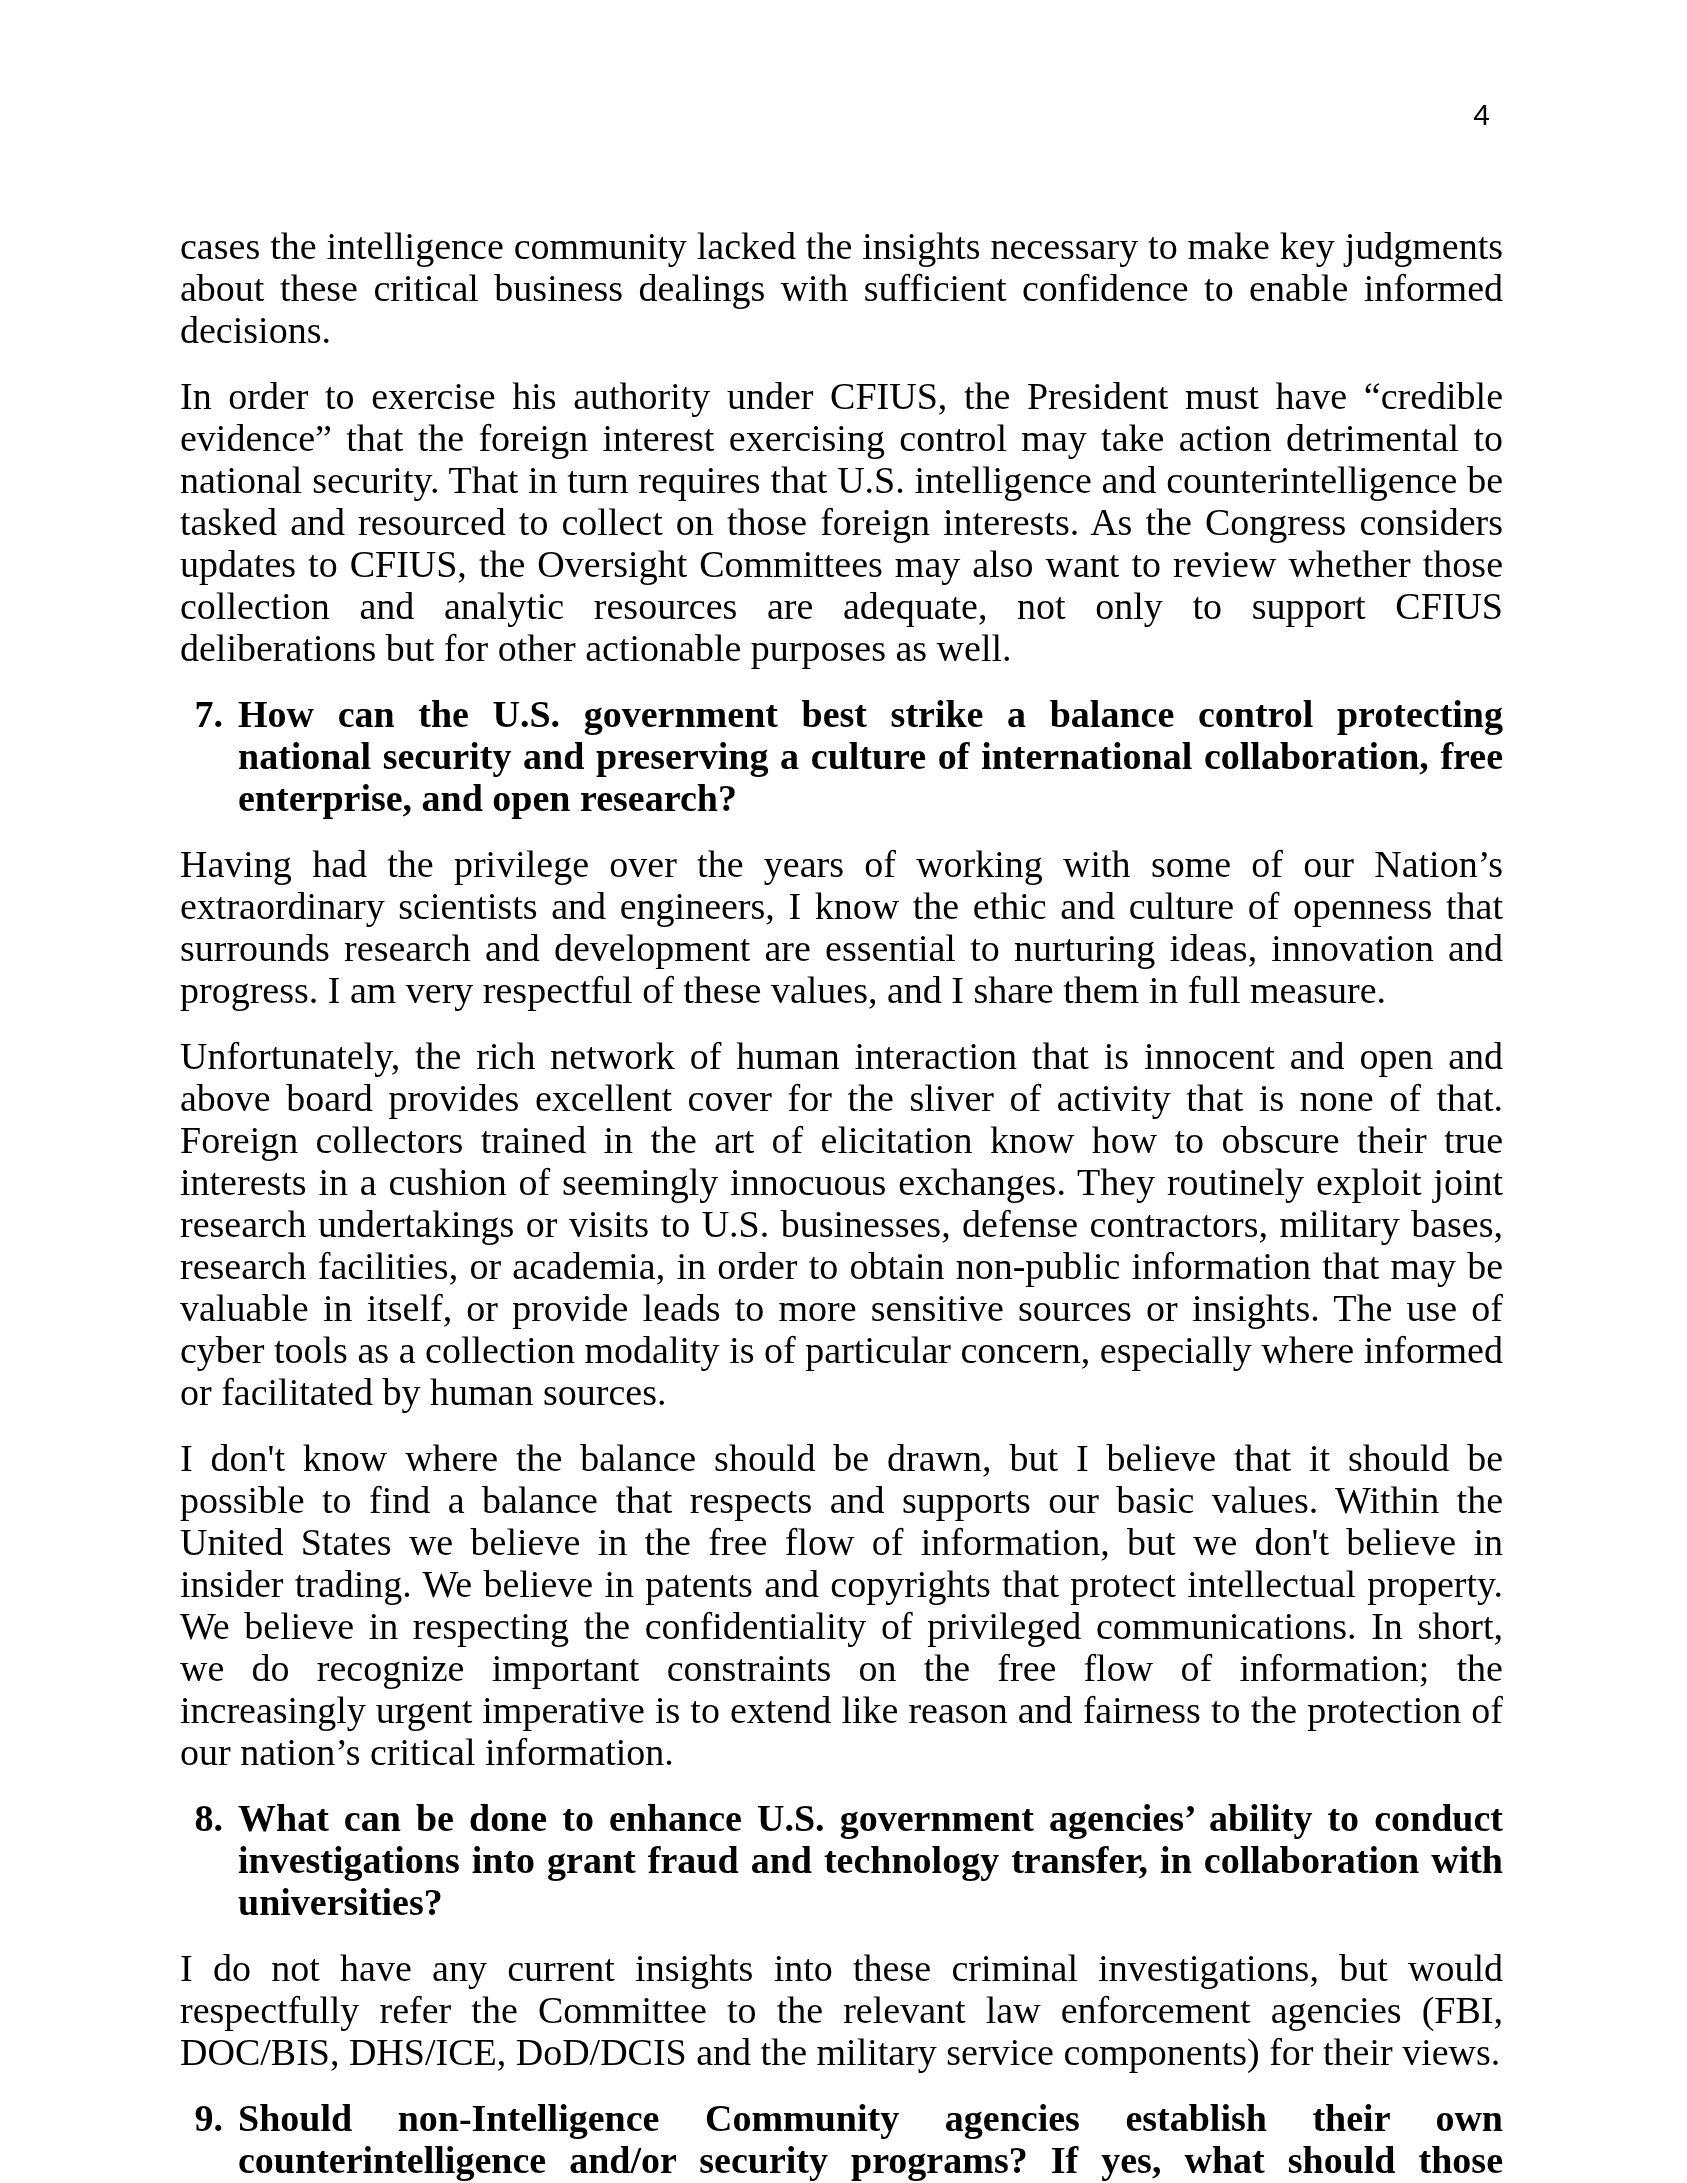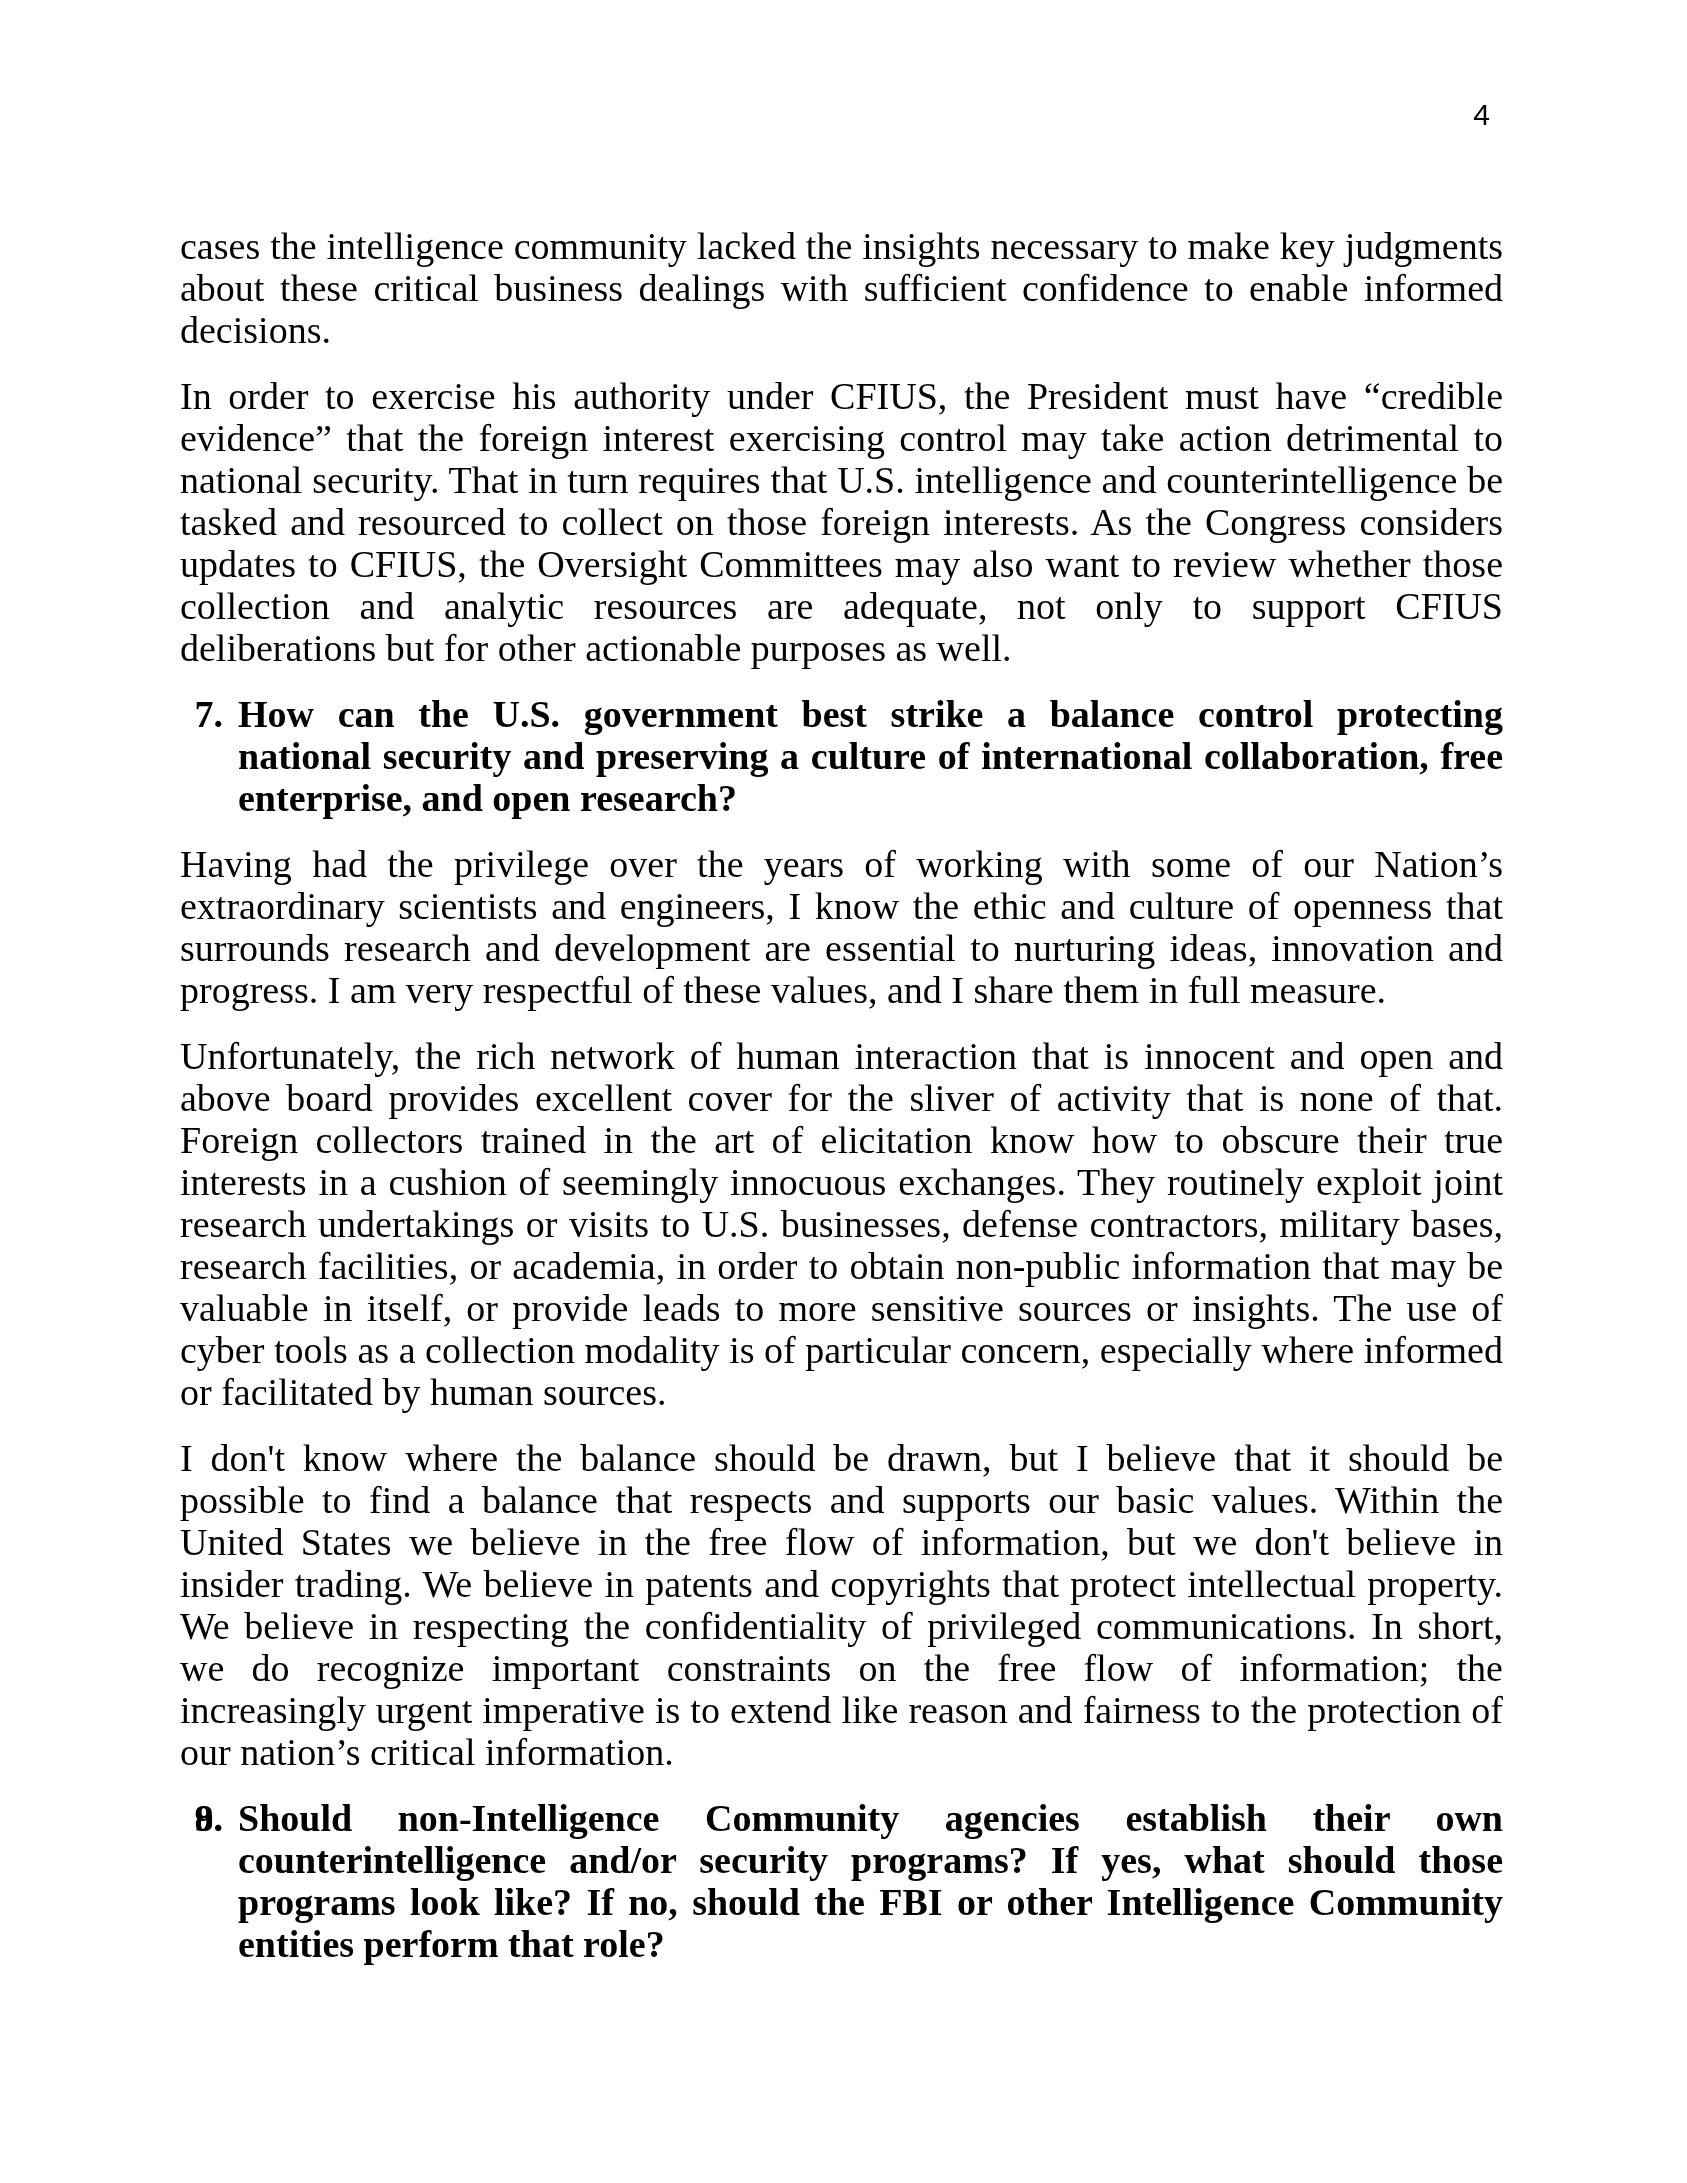--- a/index.html
+++ b/index.html
@@ -73,22 +73,24 @@
     </div>
 
     <div class="para">Having had the privilege over the years of working with some of our Nation’s extraordinary scientists and engineers, I know the ethic and culture of openness that surrounds research and development are essential to nurturing ideas, innovation and progress.  I am very respectful of these values, and I share them in full measure.</div>
 
     <div class="para">Unfortunately, the rich network of human interaction that is innocent and open and above board provides excellent cover for the sliver of activity that is none of that.  Foreign collectors trained in the art of elicitation know how to obscure their true interests in a cushion of seemingly innocuous exchanges.  They routinely exploit joint research undertakings or visits to U.S. businesses, defense contractors, military bases, research facilities, or academia, in order to obtain non-public information that may be valuable in itself, or provide leads to more sensitive sources or insights.  The use of cyber tools as a collection modality is of particular concern, especially where informed or facilitated by human sources.</div>
 
     <div class="para">I don't know where the balance should be drawn, but I believe that it should be possible to find a balance that respects and supports our basic values.  Within the United States we believe in the free flow of information, but we don't believe in insider trading.  We believe in patents and copyrights that protect intellectual property.  We believe in respecting the confidentiality of privileged communications.   In short, we do recognize important constraints on the free flow of information; the increasingly urgent imperative is to extend like reason and fairness to the protection of our nation’s critical information.</div>
 
     <div class="question">
       <span class="qnum">8.</span>
+      <span>What can be done to enhance U.S. government agencies’ ability to conduct investigations into grant fraud and technology transfer, in collaboration with universities?</span>
     </div>
 
+    <div class="para">I do not have any current insights into these criminal investigations, but would respectfully refer the Committee to the relevant law enforcement agencies (FBI, DOC/BIS, DHS/ICE, DoD/DCIS and the military service components) for their views.</div>
 
     <div class="question">
       <span class="qnum">9.</span>
       <span>Should non-Intelligence Community agencies establish their own counterintelligence and/or security programs? If yes, what should those programs look like? If no, should the FBI or other Intelligence Community entities perform that role?</span>
     </div>
 
   </div>
 </div>
 
 

